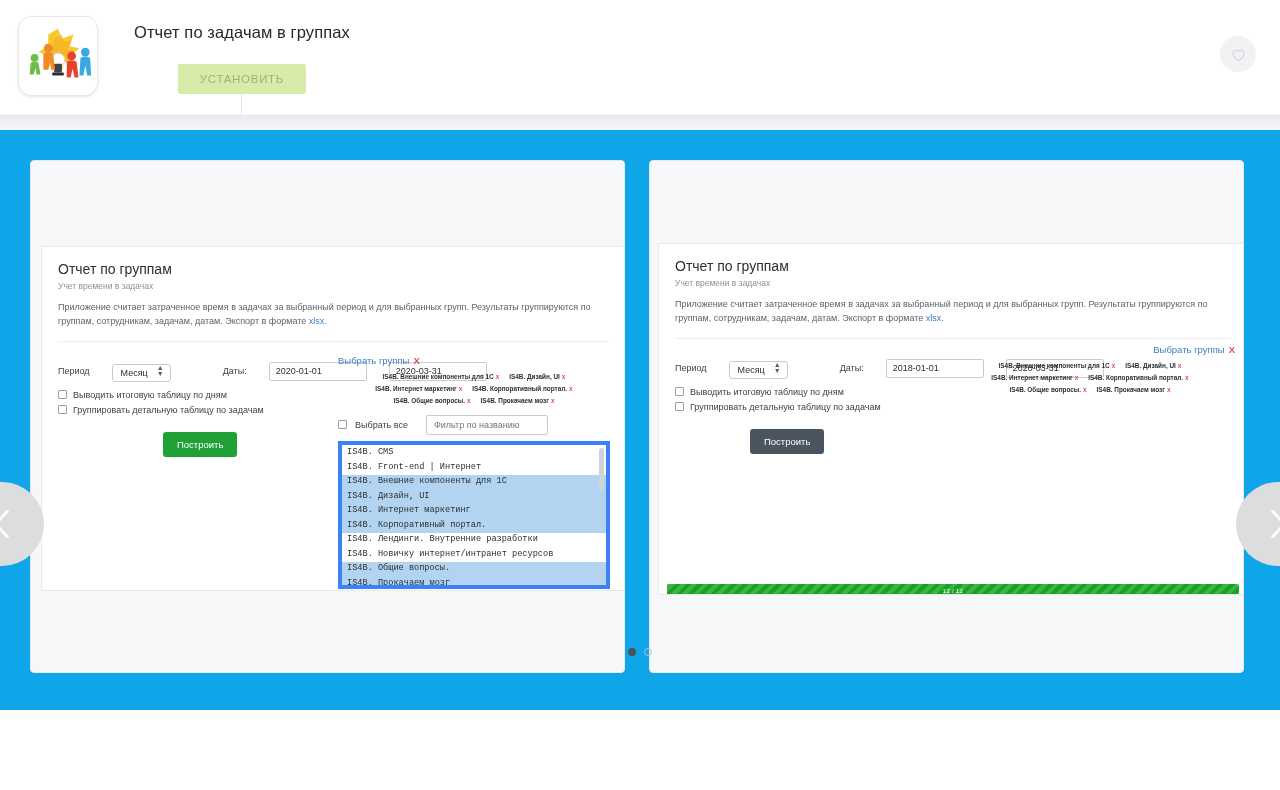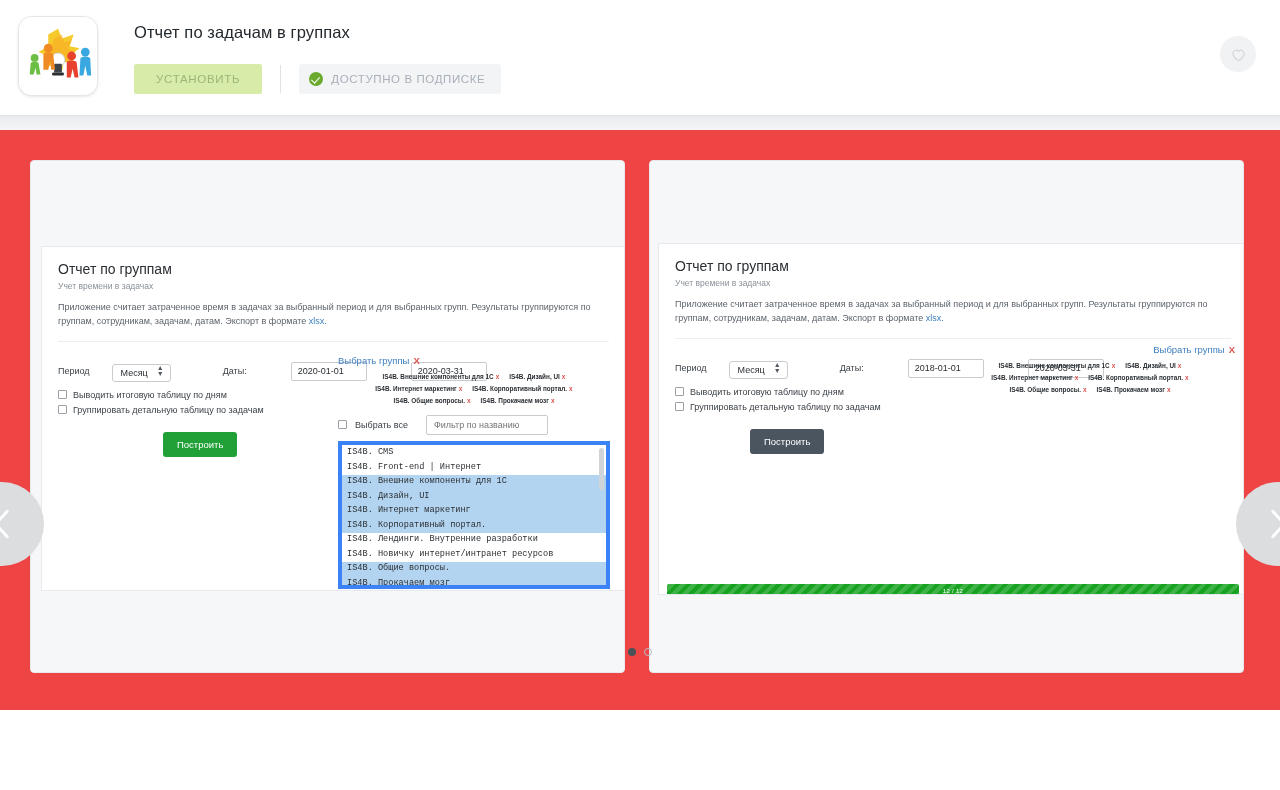--- a/index.html
+++ b/index.html
@@ -34,21 +34,21 @@
   .app-icon svg { display:block; width:100%; height:100%; }
 
   .header-main { margin-left: 36px; padding-top: 7px; }
   .app-title {
     font-size: 16.5px;
     color: #23282d;
     font-weight: normal;
     letter-spacing: .1px;
     margin: 0 0 22px 0;
   }
-  .header-actions { display: flex; align-items: center; }
+  .header-actions { display: flex; align-items: center; flex-direction: column; }
   .btn-install {
     background: #d8ecaa;
     color: #9eb477;
     border: none;
     border-radius: 2px;
     font-size: 11.5px;
     letter-spacing: .7px;
     padding: 9px 22px;
     cursor: default;
     font-family: inherit;
@@ -92,21 +92,21 @@
     background: #f1f2f4;
     display: flex; align-items: center; justify-content: center;
     cursor: pointer;
   }
   .fav-btn svg { width: 19px; height: 19px; }
 
   
   .page-body {
     position: relative;
     height: 594px;
-    background: #ef4444;
+    background: #0ea5e9;
     overflow: hidden;
   }
   .page-body::before {
     content: "";
     position: absolute; left: 0; right: 0; top: 0; height: 14px;
     background: linear-gradient(to bottom, #e9ebee 0%, #f5f6f8 100%);
   }
   .carousel {
     position: relative;
     height: 100%;
@@ -196,23 +196,22 @@
   }
   .dates-label { margin-left: 30px; font-size: 9px; color: #3c4248; }
   input.date-in {
     font-family: inherit;
     font-size: 9px;
     color: #2b2f33;
     background: #ffffff;
     border: 1px solid #c8ccd0;
     border-radius: 2px;
     padding: 3px 6px;
-    width: 76px;
+    width: 98px;
     height: 19px;
-    margin-left: 22px;
   }
 
   .check-row {
     display: flex;
     align-items: center;
     gap: 6px;
     margin-bottom: 5px;
     font-size: 9px;
     color: #3c4248;
   }

